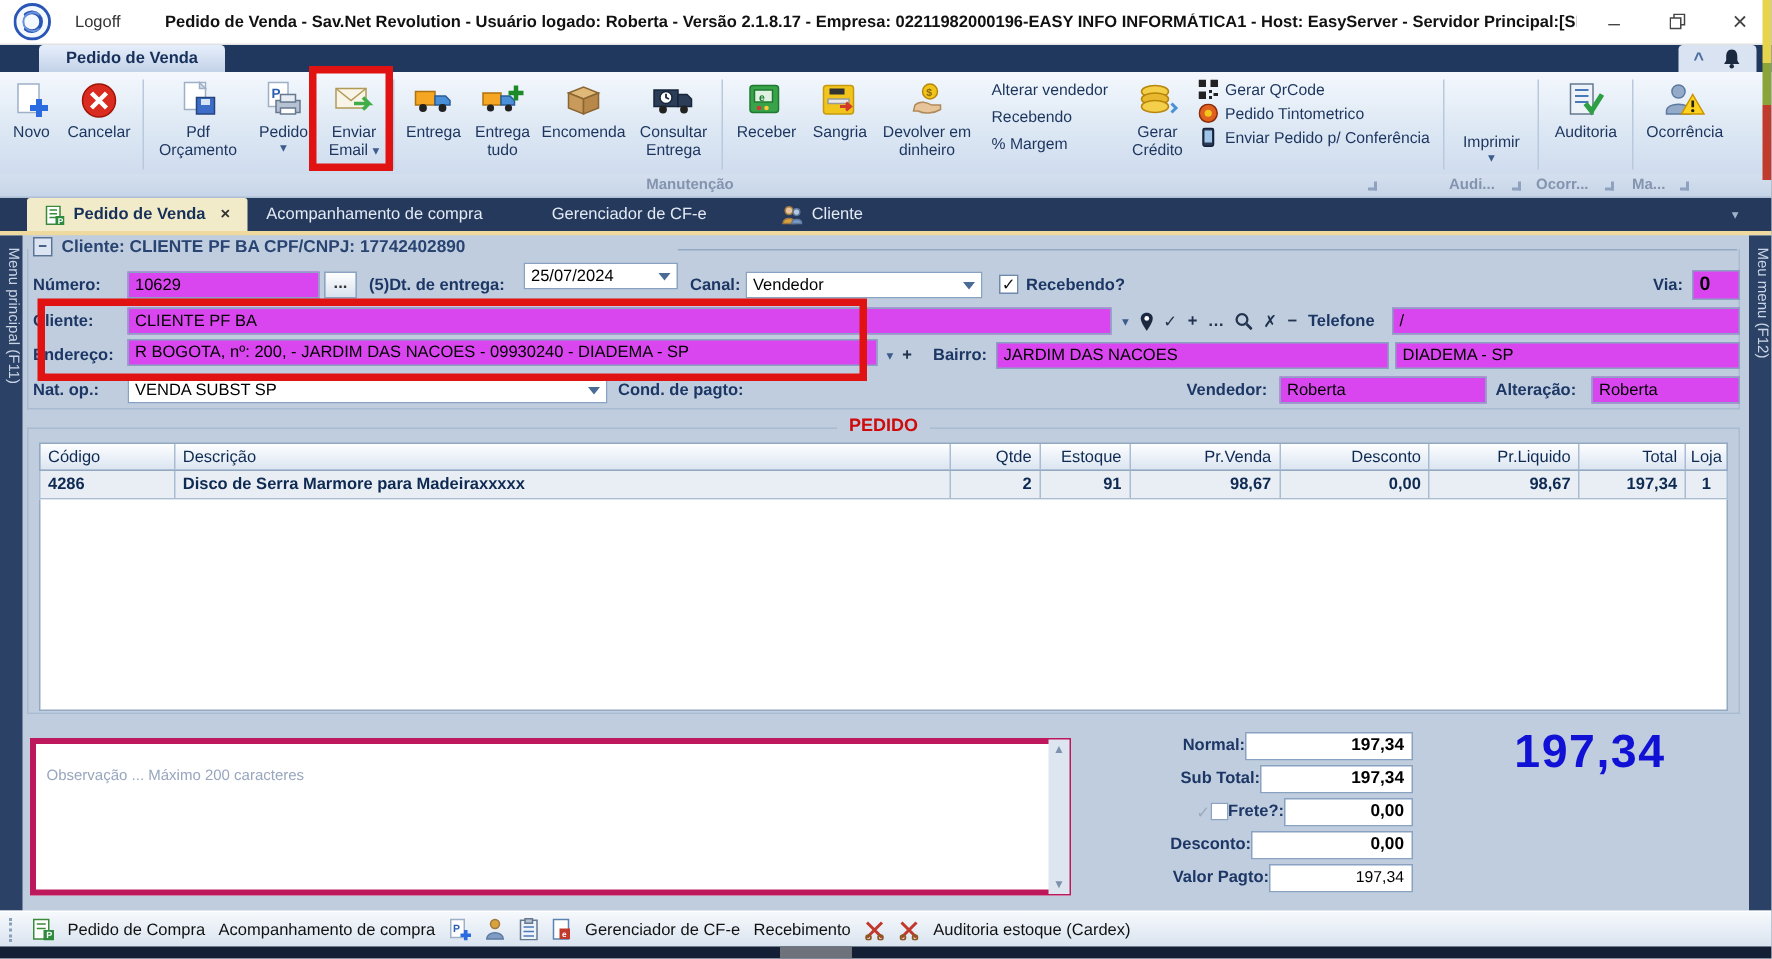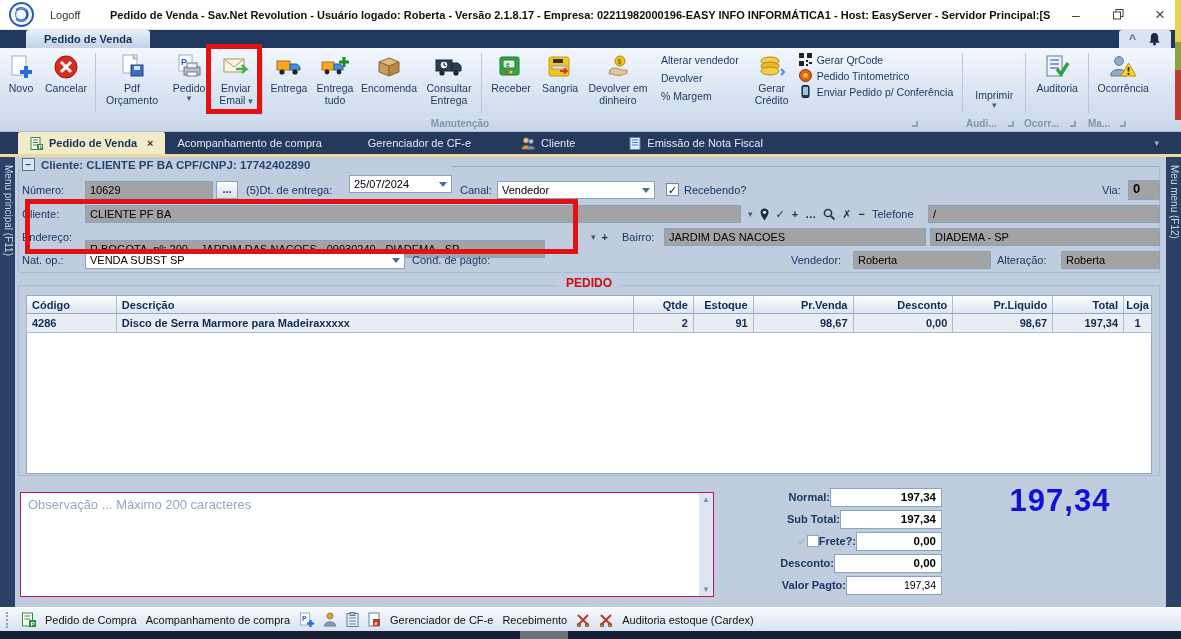--- a/index.html
+++ b/index.html
@@ -49,43 +49,43 @@
 
 .content{left:0;top:157px;width:1181px;height:450px;background:#bfcddf}
 .sideL{left:0;top:157px;width:15px;height:450px;background:#2b4165;color:#c9d4e5;font-size:10px;writing-mode:vertical-rl;padding-top:8px;line-height:14px;white-space:nowrap}
 .sideR{left:1166px;top:157px;width:15px;height:450px;background:#2b4165;color:#c9d4e5;font-size:10px;writing-mode:vertical-rl;padding-top:8px;line-height:14px;white-space:nowrap}
 
 .gheader{left:22px;top:158px;display:flex;align-items:center;gap:6px;font-weight:bold;color:#2a4472;font-size:11.5px;z-index:3;background:transparent;white-space:nowrap}
 .collapsebox{width:13px;height:13px;border:1px solid #5a7396;background:#dbe4f0;color:#2a4472;font-size:10px;line-height:11px;text-align:center;font-weight:bold}
 .ghline{left:452px;top:166px;width:706px;height:1px;background:#93a9c4}
 .cbox{left:18px;top:166px;width:1142px;height:107px;border:1px solid #aabcd2;border-top:none}
 
-.flbl{position:absolute;font-weight:normal;color:#1d3765;font-size:11px;line-height:18px;white-space:nowrap}
-.finp{position:absolute;height:18px;background:#a3a3a3;border:1px solid #89a2c2;font-size:11px;line-height:16px;padding:0 4px;white-space:nowrap;overflow:hidden;color:#000}
+.flbl{position:absolute;font-weight:bold;color:#1d3765;font-size:11px;line-height:18px;white-space:nowrap}
+.finp{position:absolute;height:18px;background:#d946ef;border:1px solid #89a2c2;font-size:11px;line-height:16px;padding:0 4px;white-space:nowrap;overflow:hidden;color:#000}
 .fcombo{position:absolute;height:18px;background:#fff;border:1px solid #89a2c2;font-size:11px;line-height:16px;padding:0 4px;display:flex;align-items:center;white-space:nowrap;overflow:hidden;color:#000}
 .carrow{width:0;height:0;border-left:4px solid transparent;border-right:4px solid transparent;border-top:5px solid #4a6b96;margin-left:auto;flex:0 0 auto}
 .btn3{position:absolute;height:18px;background:linear-gradient(#fefefe,#d8e2ee);border:1px solid #8ba3c0;font-weight:bold;text-align:center;line-height:14px;color:#333}
 .ckbox{position:absolute;width:13px;height:13px;background:#fff;border:1px solid #6f89ab;text-align:center;line-height:12px;font-size:11px;color:#111;font-weight:bold}
 .iconstrip{position:absolute;display:flex;align-items:center;gap:7px;color:#22334e;font-weight:bold;font-size:11px;height:18px}
 
 
 .pbox{left:18px;top:285px;width:1142px;height:191px;border:1px solid #aabcd2}
 .ptitle{left:18px;top:276px;width:1142px;text-align:center;color:#cf0a0a;font-weight:bold;font-size:12px;z-index:2}
 .ptitle span{background:#bfcddf;padding:0 8px}
 .tbl{left:26px;top:295px;width:1126px}
-.thead{display:flex;background:linear-gradient(#fdfeff,#dbe5f1);border:1px solid #93a9c2;height:19px;font-weight:bold;color:#0e2a52}
+.thead{display:flex;background:linear-gradient(#fdfeff,#dbe5f1);border:1px solid #93a9c2;height:19px;font-weight:normal;color:#0e2a52}
 .trow{display:flex;background:#e9eef5;border:1px solid #a9bcd2;border-top:none;height:19px;font-weight:bold;color:#0e2a52}
 .tbody{background:#fff;border:1px solid #93a9c2;border-top:none;height:141px}
 .c{display:flex;align-items:center;padding:0 5px;border-right:1px solid #a9bcd2;overflow:hidden;white-space:nowrap}
 .c:last-child{border-right:none}
 .c0{width:90px}.c1{width:518px}.c2{width:60px}.c3{width:60px}.c4{width:100px}.c5{width:100px}.c6{width:100px}.c7{width:71px}.c8{width:27px;justify-content:center}
 .num{justify-content:flex-end}
 
 
-.obs{left:20px;top:492px;width:694px;height:105px;background:#fff;border:1px solid #be185d;color:#97a6bd;font-size:13px;padding:4px 20px 4px 7px}
+.obs{left:20px;top:492px;width:694px;height:105px;background:#fff;border:4px solid #be185d;color:#97a6bd;font-size:10px;padding:16px 20px 4px 7px}
 .obssb{left:699px;top:493px;width:14px;height:103px;background:#dde5f0;display:flex;flex-direction:column;justify-content:space-between;align-items:center;font-size:8px;color:#7e91ad;padding:2px 0}
 .trowT{position:absolute;display:flex;align-items:center;justify-content:flex-end;left:758px;width:184px;height:20px}
 .tlbl{font-weight:bold;color:#1d3765;font-size:11px;white-space:nowrap}
 .tinp{height:19px;background:#fff;border:1px solid #89a2c2;font-size:11.5px;line-height:17px;padding:0 5px;text-align:right;color:#000;font-weight:bold}
 .graycheck{color:#9cabbf;font-weight:bold;font-size:11px}
 .smallck{width:12px;height:12px;background:#fff;border:1px solid #8ba3c0}
 .grand{left:955px;top:483px;width:210px;text-align:center;font-size:31px;font-weight:bold;color:#1111d6;letter-spacing:1px}
 
 
 .statusbar{left:0;top:607px;width:1181px;height:24px;background:linear-gradient(#f6f9fc,#d9e3ef);border-top:1px solid #fff;display:flex;align-items:center;gap:9px;padding-left:6px;font-size:11px;color:#111;white-space:nowrap}
@@ -291,21 +291,21 @@
             <circle cx="16" cy="7" r="5" fill="#f0c419" stroke="#b8860b"></circle>
             <text x="13.5" y="10" font-size="7" fill="#8a6a08" font-weight="bold">$</text>
             <path d="M6 16 C9 13 14 14 17 16 L23 16 L23 19 C18 22 12 22 8 20 L5 20 Z" fill="#e8c49a" stroke="#b08a5a"></path>
           </svg>
       </span>
       <span class="rlbl">Devolver em dinheiro</span>
     </div>
 
     <div class="rlinks">
       <span>Alterar vendedor</span>
-      <span>Devolver</span>
+      <span>Recebendo</span>
       <span>% Margem</span>
     </div>
 
     <div class="rbtn" style="width:50px">
       <span class="ic">
         <svg width="30" height="28" viewBox="0 0 30 28">
             <ellipse cx="13" cy="8" rx="9" ry="4" fill="#f4cf4a" stroke="#b8860b"></ellipse>
             <ellipse cx="13" cy="13" rx="9" ry="4" fill="#e8b92e" stroke="#b8860b"></ellipse>
             <ellipse cx="13" cy="18" rx="9" ry="4" fill="#f4cf4a" stroke="#b8860b"></ellipse>
             <path d="M24 16 L27 19 L24 22" fill="none" stroke="#4a90d9" stroke-width="2"></path>
@@ -418,31 +418,20 @@
         <span>Gerenciador de CF-e</span>
       </div>
     <div class="dtab" style="margin-left:26px">
       <svg width="14" height="13" viewBox="0 0 14 13">
           <circle cx="5" cy="3.4" r="2.6" fill="#e8c49a" stroke="#a07840"></circle>
           <path d="M1 12 C1 7.5 9 7.5 9 12 Z" fill="#d8a23c" stroke="#a07840"></path>
           <circle cx="10" cy="4.4" r="2.2" fill="#b8c8e0" stroke="#5e7aa0"></circle>
           <path d="M6.8 12 C6.8 8.5 13.5 8.5 13.5 12 Z" fill="#7e9cc4" stroke="#5e7aa0"></path>
         </svg>
       <span>Cliente</span>
-    </div>
-    <div class="dtab" style="margin-left:30px">
-      <svg width="12" height="13" viewBox="0 0 12 13">
-          <rect x="1" y="0.5" width="10" height="12" fill="#dce9f7" stroke="#5b82b0"></rect>
-          <g stroke="#5b82b0" stroke-width="1">
-            <line x1="3" y1="3" x2="9" y2="3"></line>
-            <line x1="3" y1="5.5" x2="9" y2="5.5"></line>
-            <line x1="3" y1="8" x2="9" y2="8"></line>
-          </g>
-        </svg>
-      <span>Emissão de Nota Fiscal</span>
     </div>
     <span class="dtdd">▾</span>
   </div>
   <div class="abs tabline"></div>
 
   <div class="abs content"></div>
   <div class="abs sideL">Menu principal (F11)</div>
   <div class="abs sideR">Meu menu (F12)</div>
 
   <div class="abs cbox"></div>
@@ -485,21 +474,21 @@
         <circle cx="5" cy="5" r="3.6" fill="none" stroke="#22334e" stroke-width="1.5"></circle>
         <line x1="8" y1="8" x2="11.5" y2="11.5" stroke="#22334e" stroke-width="1.8"></line>
       </svg>
     <span>✗</span>
     <span>−</span>
   </span>
   <span class="flbl" style="left:872px;top:205px">Telefone</span>
   <span class="finp" style="left:928px;top:205px;width:232px">/</span>
 
   <span class="flbl" style="left:22px;top:228px">Endereço:</span>
-  <span class="finp" style="left:85px;top:240px;width:460px">R BOGOTA, nº: 200,  - JARDIM DAS NACOES - 09930240 - DIADEMA - SP</span>
+  <span class="finp" style="left:85px;top:226px;width:500px">R BOGOTA, nº: 200,  - JARDIM DAS NACOES - 09930240 - DIADEMA - SP</span>
   <span class="iconstrip" style="left:591px;top:228px;gap:6px">
     <span class="dd">▾</span>
     <span>+</span>
   </span>
   <span class="flbl" style="left:622px;top:228px">Bairro:</span>
   <span class="finp" style="left:664px;top:228px;width:262px">JARDIM DAS NACOES</span>
   <span class="finp" style="left:930px;top:228px;width:230px">DIADEMA - SP</span>
 
   <span class="flbl" style="left:22px;top:251px">Nat. op.:</span>
   <span class="fcombo" style="left:85px;top:251px;width:320px">

